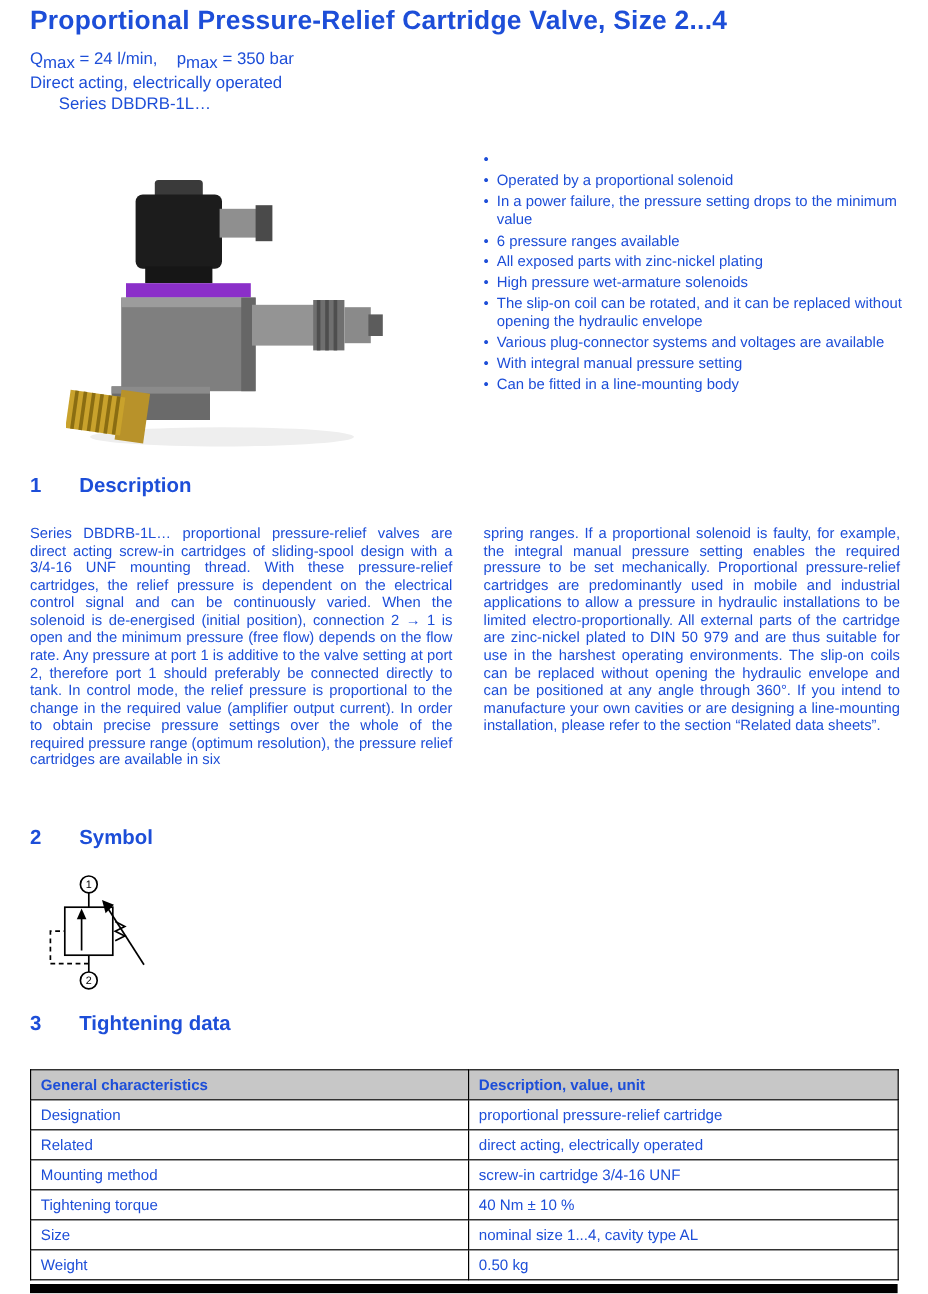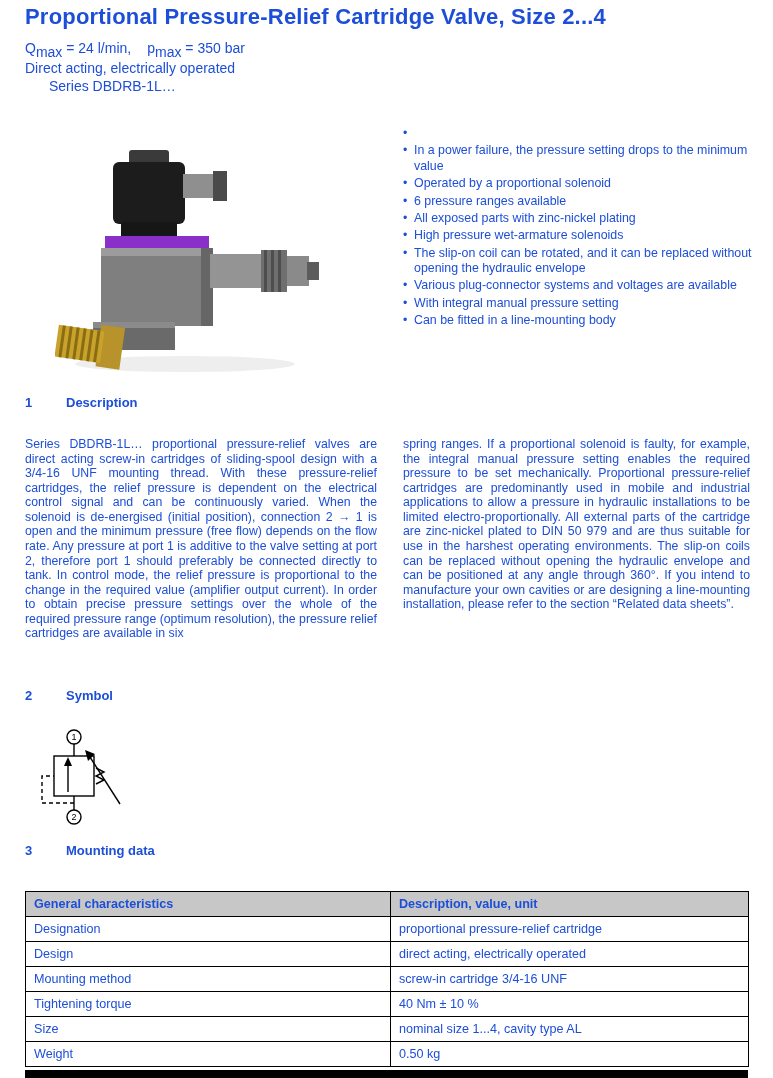--- a/index.html
+++ b/index.html
@@ -14,21 +14,21 @@
   .op-line{position:absolute;left:25px;top:60px;font-size:14px;}
   .series-line{position:absolute;left:25px;top:78px;font-size:14px;margin-left:24px;}
 
   .photo{position:absolute;left:55px;top:126px;}
 
   .features{position:absolute;left:403px;top:126px;width:352px;font-size:12.4px;line-height:1.24;}
   .feat{display:flex;margin-bottom:2px;}
   .bullet{flex:0 0 11px;}
   .bullet::before{content:"•";}
 
-  .sec-head{position:absolute;left:25px;font-size:13px;font-weight:bold;}
+  .sec-head{position:absolute;left:25px;font-size:17px;font-weight:bold;}
   .sec-num{display:inline-block;width:41px;}
   #sec1{top:395px;} #sec2{top:688px;} #sec3{top:843px;}
 
   .col{position:absolute;top:437px;font-size:12.3px;line-height:1.185;text-align:justify;}
   .col-left{left:25px;width:352px;}
   .col-right{left:403px;width:347px;}
 
   .symbol{position:absolute;left:22px;top:726px;}
 
   table.tech{
@@ -100,25 +100,25 @@
       <rect x="41" y="204" width="3" height="32" fill="#8a6d12"></rect>
     </g>
   </svg>
 
   <div class="features">
     <div class="feat">
         <span class="bullet"></span>
       </div>
     <div class="feat">
         <span class="bullet"></span>
+        <span>Operated by a proportional solenoid</span>
+      </div>
+    <div class="feat">
+        <span class="bullet"></span>
         <span>In a power failure, the pressure setting drops to the minimum value</span>
-      </div>
-    <div class="feat">
-        <span class="bullet"></span>
-        <span>Operated by a proportional solenoid</span>
       </div>
     <div class="feat">
         <span class="bullet"></span>
         <span>6 pressure ranges available</span>
       </div>
     <div class="feat">
         <span class="bullet"></span>
         <span>All exposed parts with zinc-nickel plating</span>
       </div>
     <div class="feat">
@@ -169,39 +169,39 @@
       <polygon points="42,40 46,31 50,40"></polygon>
       <polygon points="63,24 73,28 66,35"></polygon>
     </g>
     <g font-family="Liberation Sans, sans-serif" font-size="9" fill="#000" text-anchor="middle">
       <text x="52" y="14">1</text>
       <text x="52" y="94">2</text>
     </g>
   </svg>
 
   <div class="sec-head" id="sec3">
-    <span class="sec-num">3</span><span>Mounting data</span>
+    <span class="sec-num">3</span><span>Tightening data</span>
   </div>
 
   <table class="tech">
     <colgroup>
         <col class="c1">
         <col class="c2">
       </colgroup>
     <tbody>
         <tr>
       <th>General characteristics</th>
       <th>Description, value, unit</th>
     </tr>
     <tr>
       <td>Designation</td>
       <td>proportional pressure-relief cartridge</td>
     </tr>
     <tr>
-      <td>Design</td>
+      <td>Related</td>
       <td>direct acting, electrically operated</td>
     </tr>
     <tr>
       <td>Mounting method</td>
       <td>screw-in cartridge 3/4-16 UNF</td>
     </tr>
     <tr>
       <td>Tightening torque</td>
       <td>40 Nm  ± 10 %</td>
     </tr>

